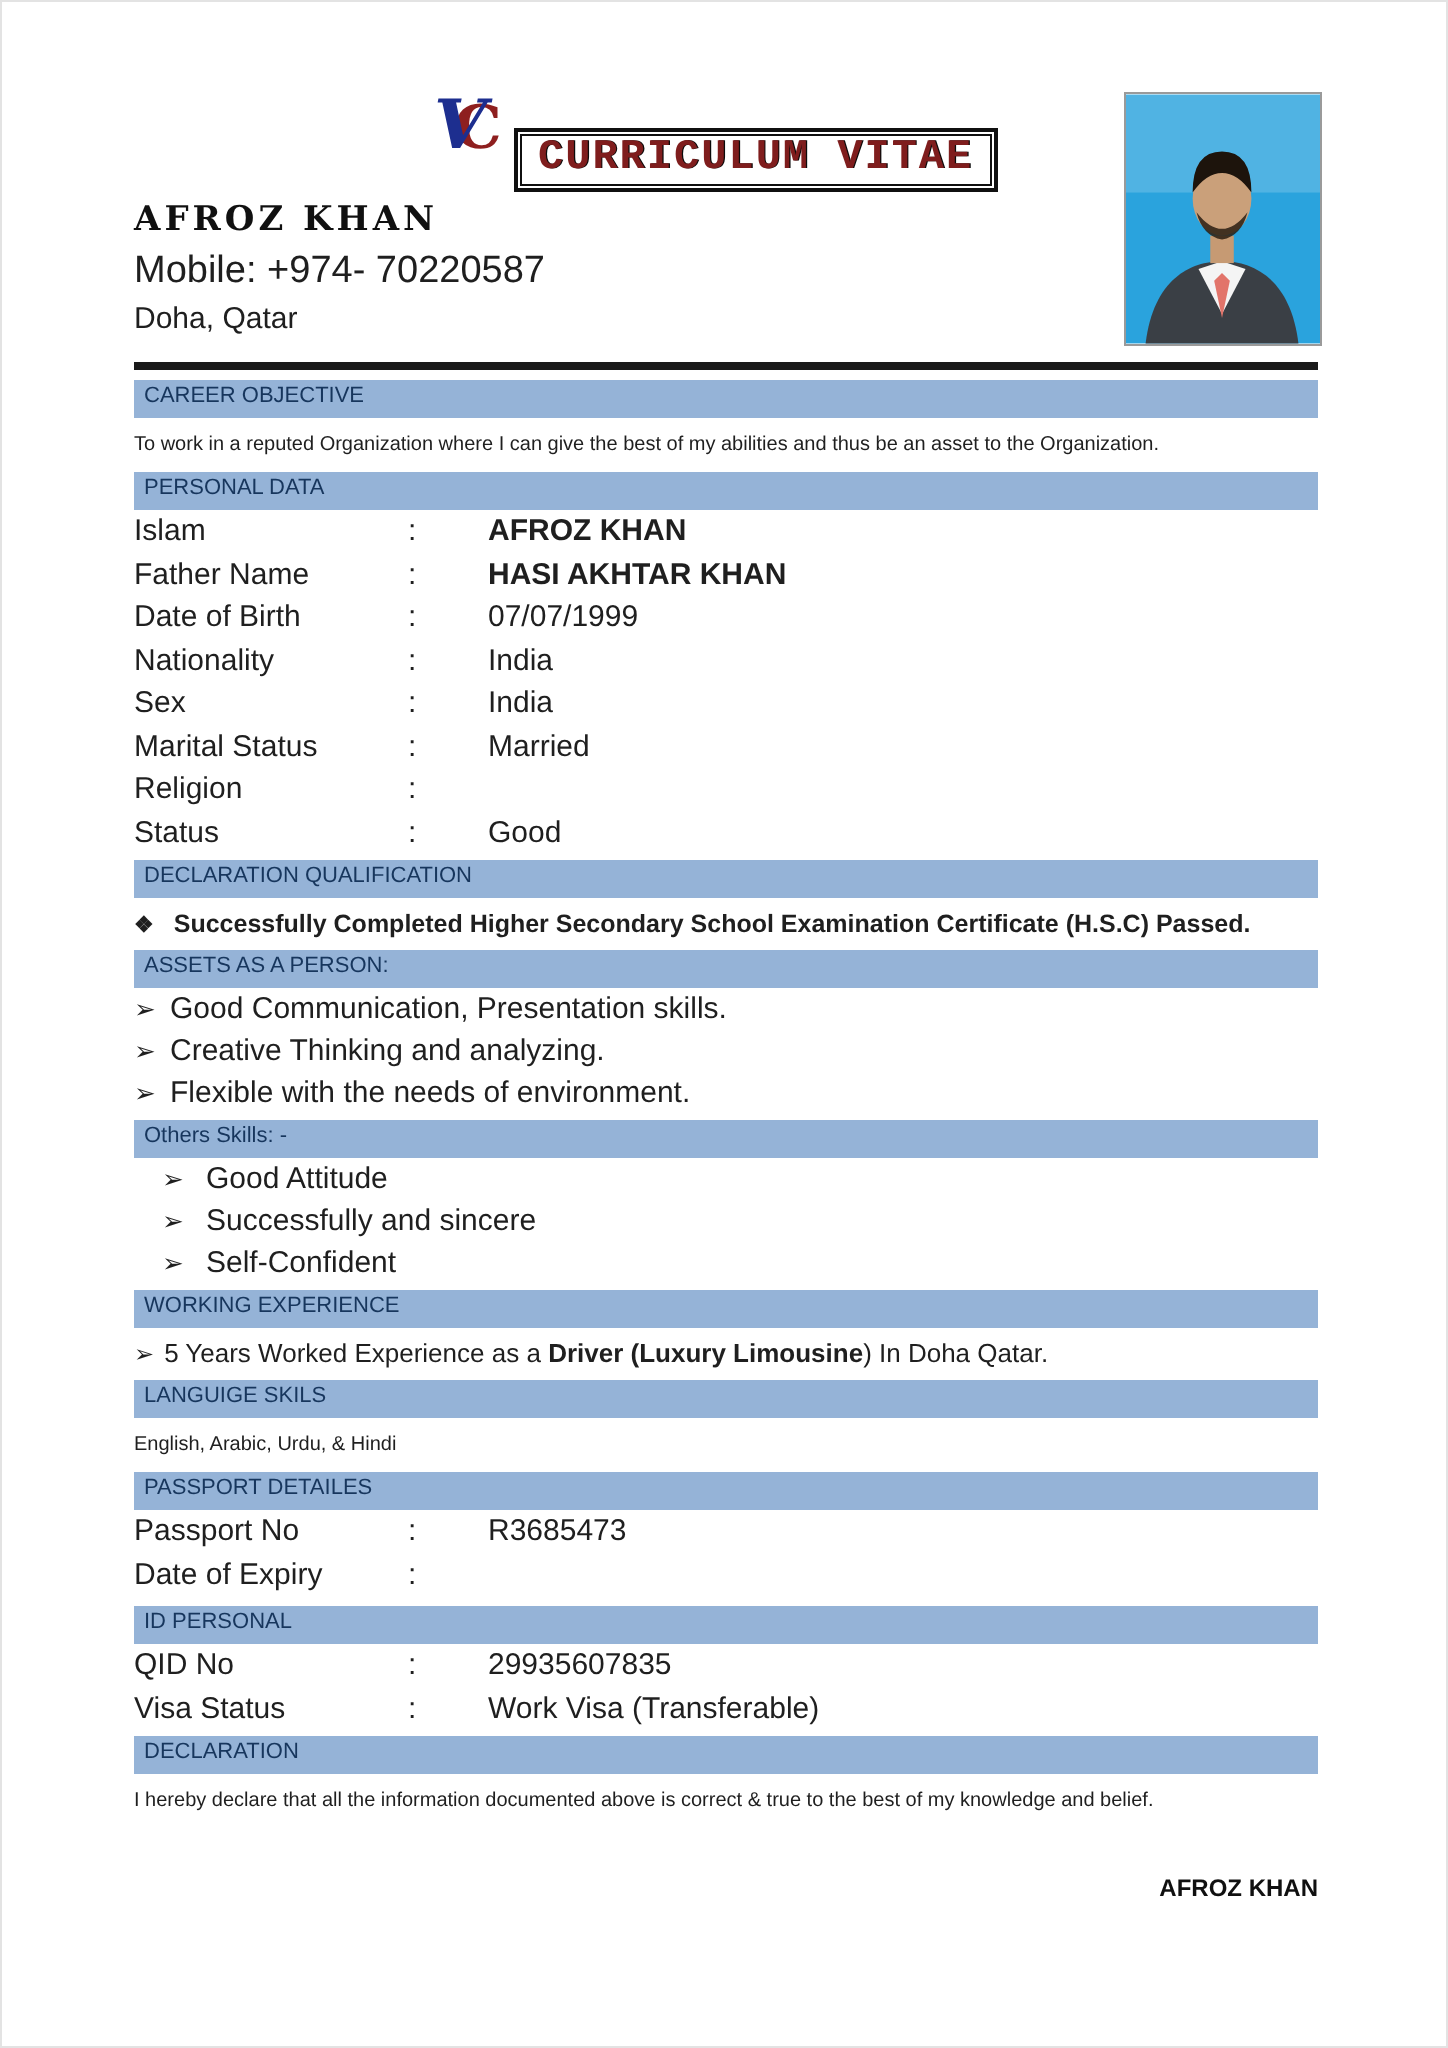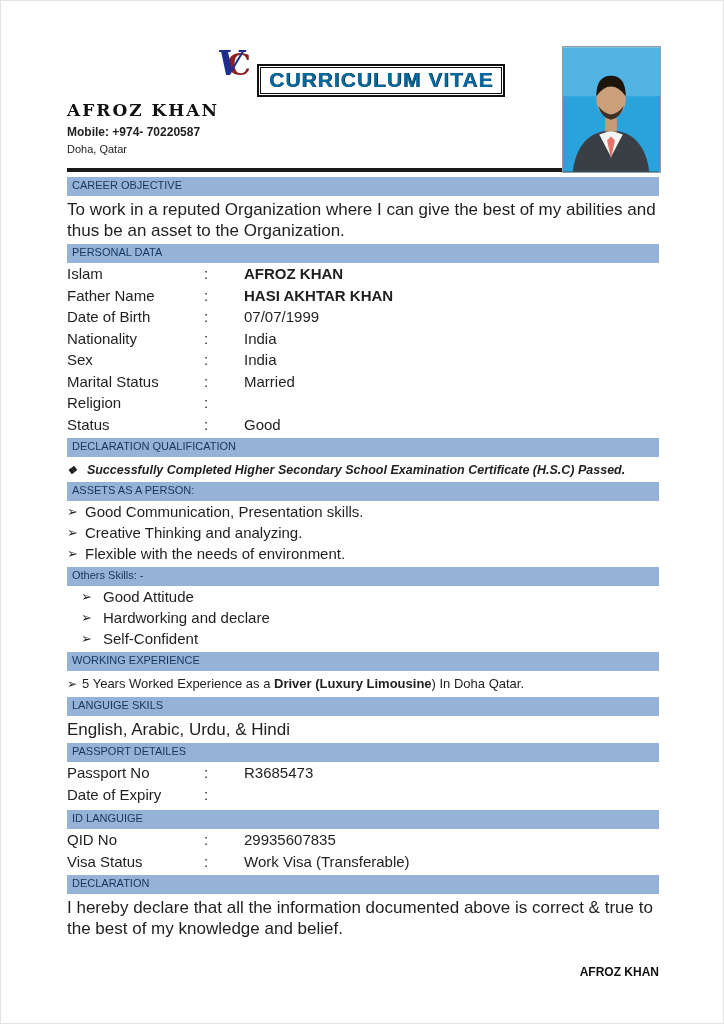--- a/index.html
+++ b/index.html
@@ -26,58 +26,58 @@
   }
   .vc-logo .letter-v {
     position: absolute; left: 0px; top: 0px;
     font-family: "DejaVu Serif", serif; font-weight: bold; font-style: italic;
     font-size: 34px; color: #1d2e8f; line-height: 1;
   }
   .title-box {
     border: 2px solid #101010;
     box-shadow: 0 0 0 1px #ffffff inset, 0 0 0 2px #101010 inset;
     padding: 2px 10px 3px 10px;
-    font-family: Liberation Sans, sans-serif;
+    font-family: Liberation Mono, monospace;
     font-weight: bold; font-size: 21px; letter-spacing: 1px;
-    color: #0369a1; white-space: nowrap;
+    color: #7f1d1d; white-space: nowrap;
     text-shadow: 0.6px 0 #0b0b0b;
     margin-top: 28px;
   }
 
   
   .person-name {
     margin-top: 14px;
     font-family: "DejaVu Serif", serif;
     font-weight: bold; font-size: 17px; letter-spacing: 2px; color: #101010;
   }
-  .person-mobile { margin-top: 5px; font-size: 12px; font-weight: bold; }
-  .person-city { margin-top: 4px; font-size: 11px; }
+  .person-mobile { margin-top: 5px; font-size: 19px; }
+  .person-city { margin-top: 4px; font-size: 15px; }
   .rule { margin-top: 13px; height: 4px; background: var(--rule-color, #1a1a1a); }
 
   
   .section-bar {
     margin-top: 5px;
     background: var(--section-bar-bg, #95b3d7);
     color: var(--heading-text, #17365d);
     font-size: 11px;
     padding: 0 5px 3px 5px;
     line-height: 16px;
   }
   .section-bar.tight { margin-top: 3px; }
 
   
-  .para { margin-top: 3px; font-size: 17px; line-height: 21px; }
+  .para { margin-top: 3px; font-size: 10px; line-height: 21px; }
 
   .kv-row { display: flex; font-size: 15px; line-height: 20.5px; margin-top: 1px; }
   .kv-label { width: 137px; flex: 0 0 137px; }
   .kv-colon { width: 40px; flex: 0 0 40px; }
   .kv-value { flex: 1; }
   .kv-value.strong { font-weight: bold; }
 
-  .edu-line { margin-top: 4px; font-size: 12.5px; font-weight: bold; line-height: 18px; font-style: italic; }
+  .edu-line { margin-top: 4px; font-size: 12.5px; font-weight: bold; line-height: 18px; }
   .edu-line .diamond { margin-right: 10px; font-size: 11px; }
 
   .bullet-row { display: flex; font-size: 15px; line-height: 20.5px; margin-top: 0.5px; }
   .bullet-row .bullet { width: 18px; flex: 0 0 18px; font-size: 13px; }
   .bullet-row.indented { padding-left: 14px; }
   .bullet-row.indented .bullet { width: 22px; flex: 0 0 22px; }
 
   .exp-line { margin-top: 3px; font-size: 13px; line-height: 19px; }
   .exp-line .bullet { margin-right: 5px; font-size: 12px; }
   .exp-line .hl-underline { font-weight: bold; }
@@ -200,21 +200,21 @@
     </div>
 
     <div class="section-bar tight">Others Skills: -</div>
     <div>
       <div class="bullet-row indented">
         <span class="bullet">➢</span>
         <span>Good Attitude</span>
       </div>
       <div class="bullet-row indented">
         <span class="bullet">➢</span>
-        <span>Hardworking and declare</span>
+        <span>Successfully and sincere</span>
       </div>
       <div class="bullet-row indented">
         <span class="bullet">➢</span>
         <span>Self-Confident</span>
       </div>
     </div>
 
     <div class="section-bar tight">WORKING EXPERIENCE</div>
     <div class="exp-line">
       <span class="bullet">➢</span><span>5 Years Worked Experience as a </span><span class="hl-underline">Driver</span><span class="hl-bold"> (</span><span class="hl-bold">Luxury Limousine</span><span>) In Doha Qatar.</span>
@@ -229,21 +229,21 @@
         <span class="kv-label">Passport No</span>
         <span class="kv-colon">:</span>
         <span class="kv-value">R3685473</span>
       </div>
       <div class="kv-row">
         <span class="kv-label">Date of Expiry</span>
         <span class="kv-colon">:</span>
       </div>
     </div>
 
-    <div class="section-bar">ID LANGUIGE</div>
+    <div class="section-bar">ID PERSONAL</div>
     <div>
       <div class="kv-row">
         <span class="kv-label">QID No</span>
         <span class="kv-colon">:</span>
         <span class="kv-value">29935607835</span>
       </div>
       <div class="kv-row">
         <span class="kv-label">Visa Status</span>
         <span class="kv-colon">:</span>
         <span class="kv-value">Work Visa (Transferable)</span>

